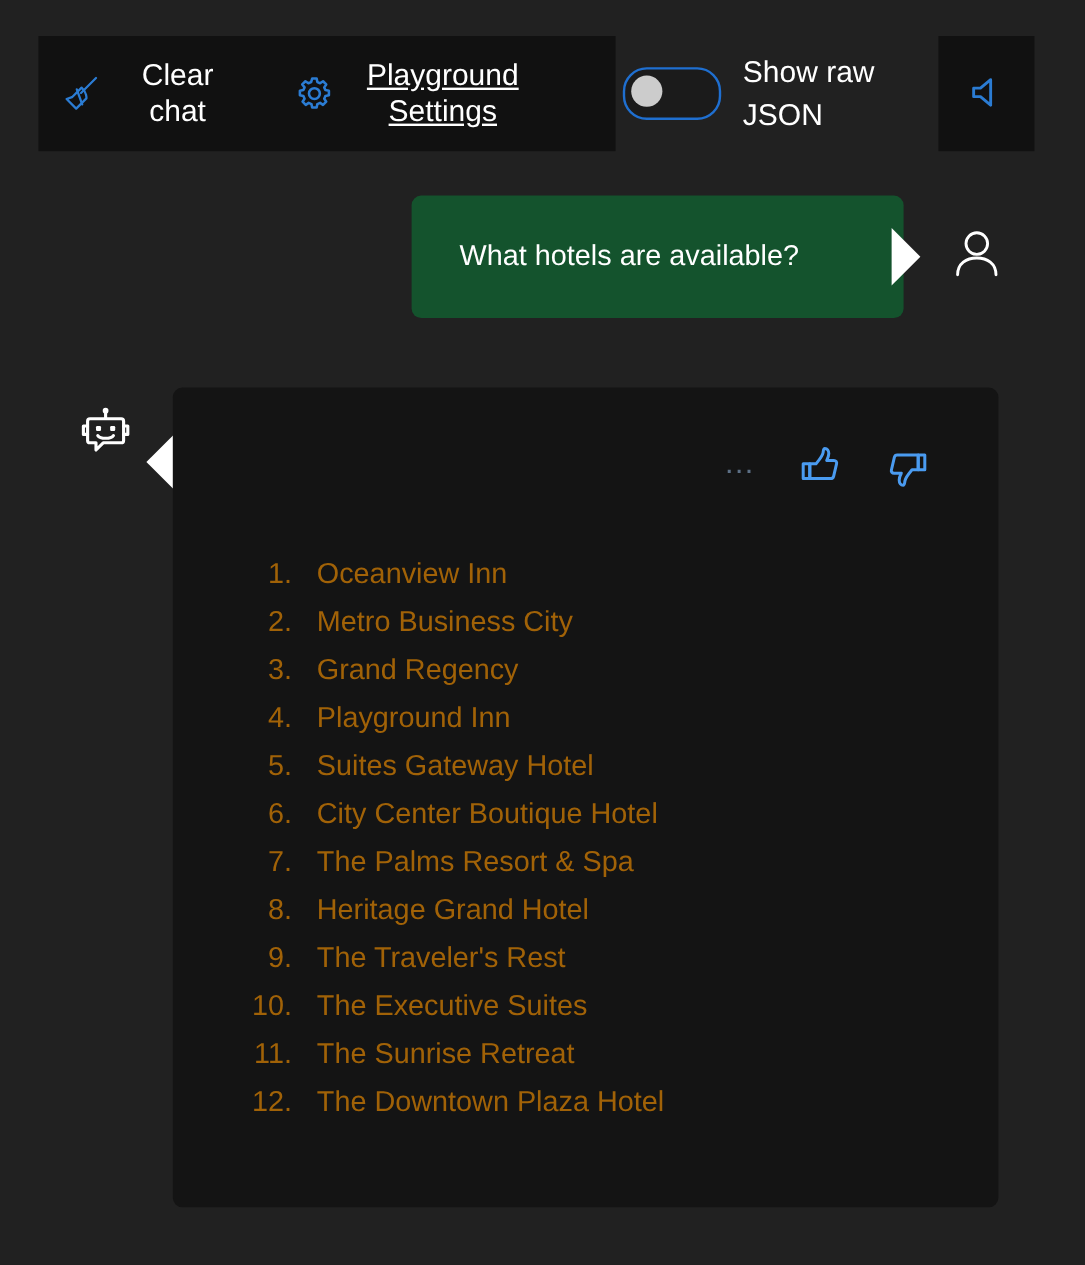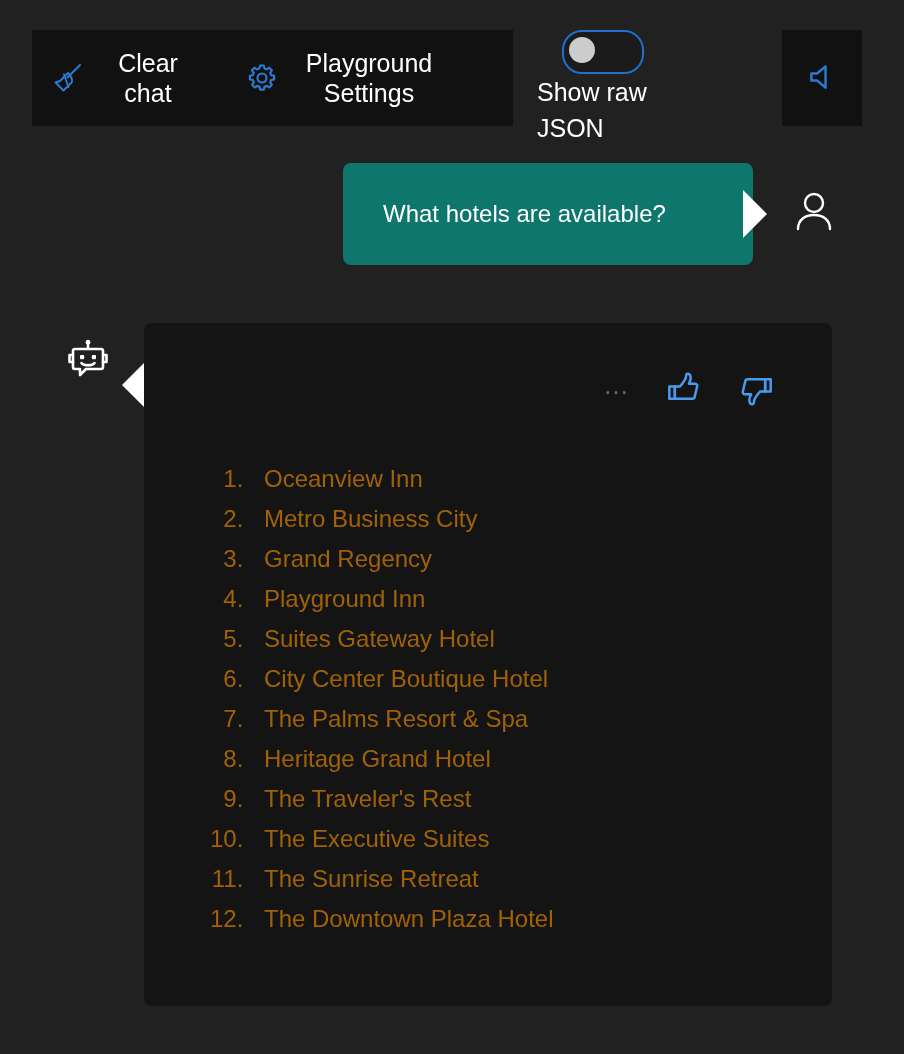--- a/index.html
+++ b/index.html
@@ -53,31 +53,30 @@
     color: #ffffff;
     font-size: 25px;
     line-height: 30px;
     text-align: center;
     padding-right: 6px;
     white-space: pre-line;
   }
   .btn-clear { margin-left: 8px; }
   .btn-clear .lbl { width: 104px; }
   .btn-settings { margin-left: 28px; }
-  .btn-settings .lbl { width: 158px; }
+  .btn-settings .lbl { width: 158px; text-decoration: underline; }
 
   .raw-json-group {
     position: absolute;
     left: 519px;
     top: 0;
     height: 96px;
     display: flex;
     align-items: center;
     cursor: pointer;
-    flex-direction: column;
   }
   .toggle {
     width: 78px;
     height: 40px;
     border-radius: 20px;
     border: 2px solid #1f6fd0;
     background: #1b1b1b;
     position: relative;
     flex: none;
   }
@@ -130,21 +129,21 @@
     top: 37px;
     width: 904px;
     height: 102px;
   }
   .user-bubble {
     position: absolute;
     left: 343px;
     top: 0;
     width: 410px;
     height: 102px;
-    background: #0f766e;
+    background: #14532d;
     border-radius: 8px;
     display: flex;
     align-items: center;
   }
   .user-text {
     color: #ffffff;
     font-size: 24px;
     margin-left: 40px;
   }
   .user-tail {

